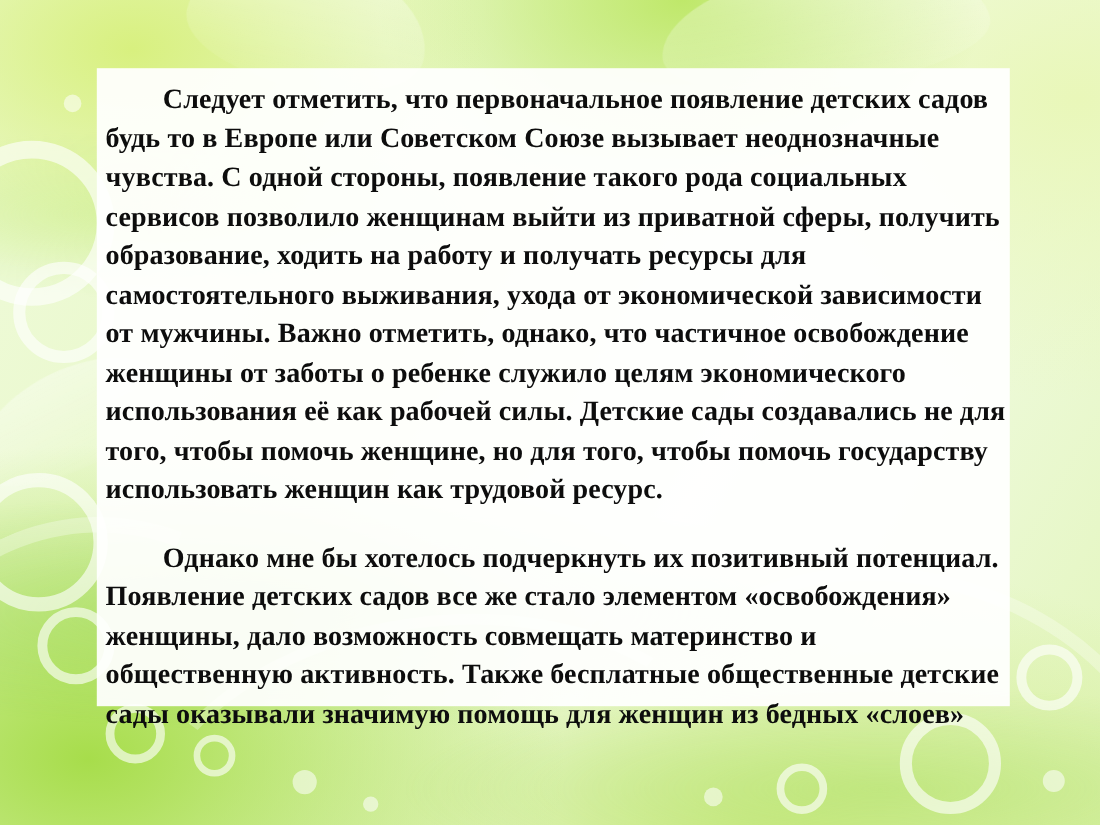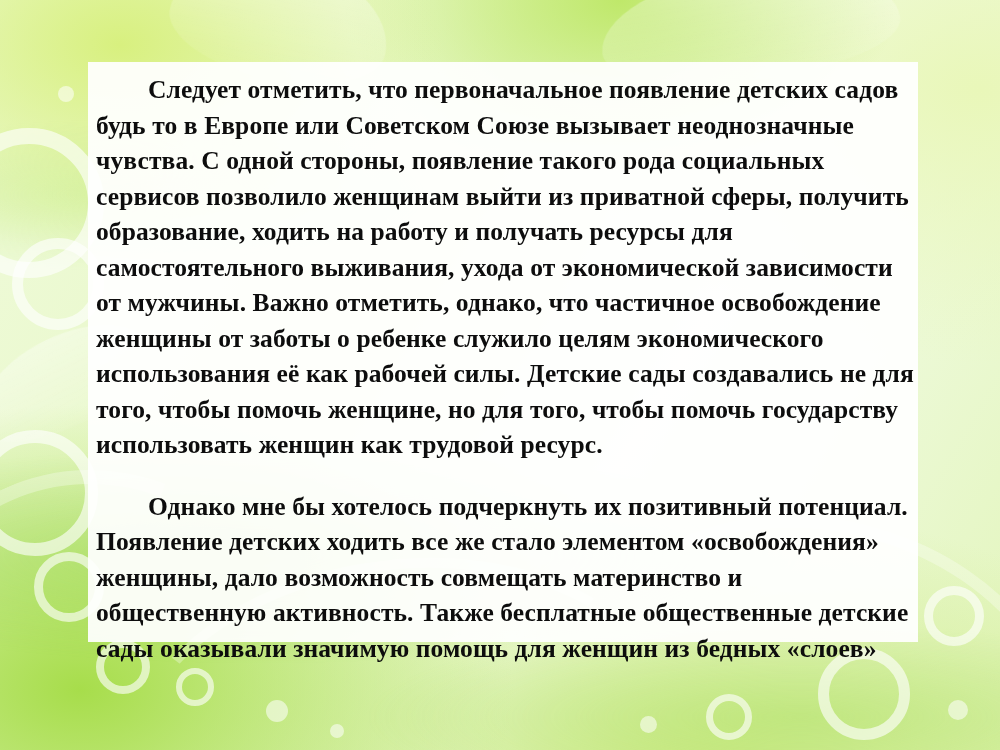--- a/index.html
+++ b/index.html
@@ -126,16 +126,16 @@
   <div class="arc" style="left:560px; top:520px; width:520px; height:420px; transform:rotate(16deg); border-width:12px;"></div>
 
   <div class="blade" style="left:170px; top:-40px; width:220px; height:120px; transform:rotate(12deg);"></div>
   <div class="blade" style="left:600px; top:-30px; width:300px; height:110px; transform:rotate(-7deg);"></div>
   <div class="blade" style="left:-30px; top:336px; width:190px; height:90px; transform:rotate(-26deg);"></div>
 
   <div class="text-panel"></div>
 
   <div class="text-body">
     <p class="para">Следует отметить, что первоначальное появление детских садов будь то в Европе или Советском Союзе вызывает неоднозначные чувства. С одной стороны, появление такого рода социальных сервисов позволило женщинам выйти из приватной сферы, получить образование, ходить на работу и получать ресурсы для самостоятельного выживания, ухода от экономической зависимости от мужчины. Важно отметить, однако, что частичное освобождение женщины от заботы о ребенке служило целям экономического использования её как рабочей силы. Детские сады создавались не для того, чтобы помочь женщине, но для того, чтобы помочь государству использовать женщин как трудовой ресурс.</p>
-    <p class="para">Однако мне бы хотелось подчеркнуть их позитивный потенциал. Появление детских ходить все же стало элементом «освобождения» женщины, дало возможность совмещать материнство и общественную активность. Также бесплатные общественные детские сады оказывали значимую помощь для женщин из бедных «слоев»</p>
+    <p class="para">Однако мне бы хотелось подчеркнуть их позитивный потенциал. Появление детских садов все же стало элементом «освобождения» женщины, дало возможность совмещать материнство и общественную активность. Также бесплатные общественные детские сады оказывали значимую помощь для женщин из бедных «слоев»</p>
   </div>
 
 </div>
 
 </body></html>

